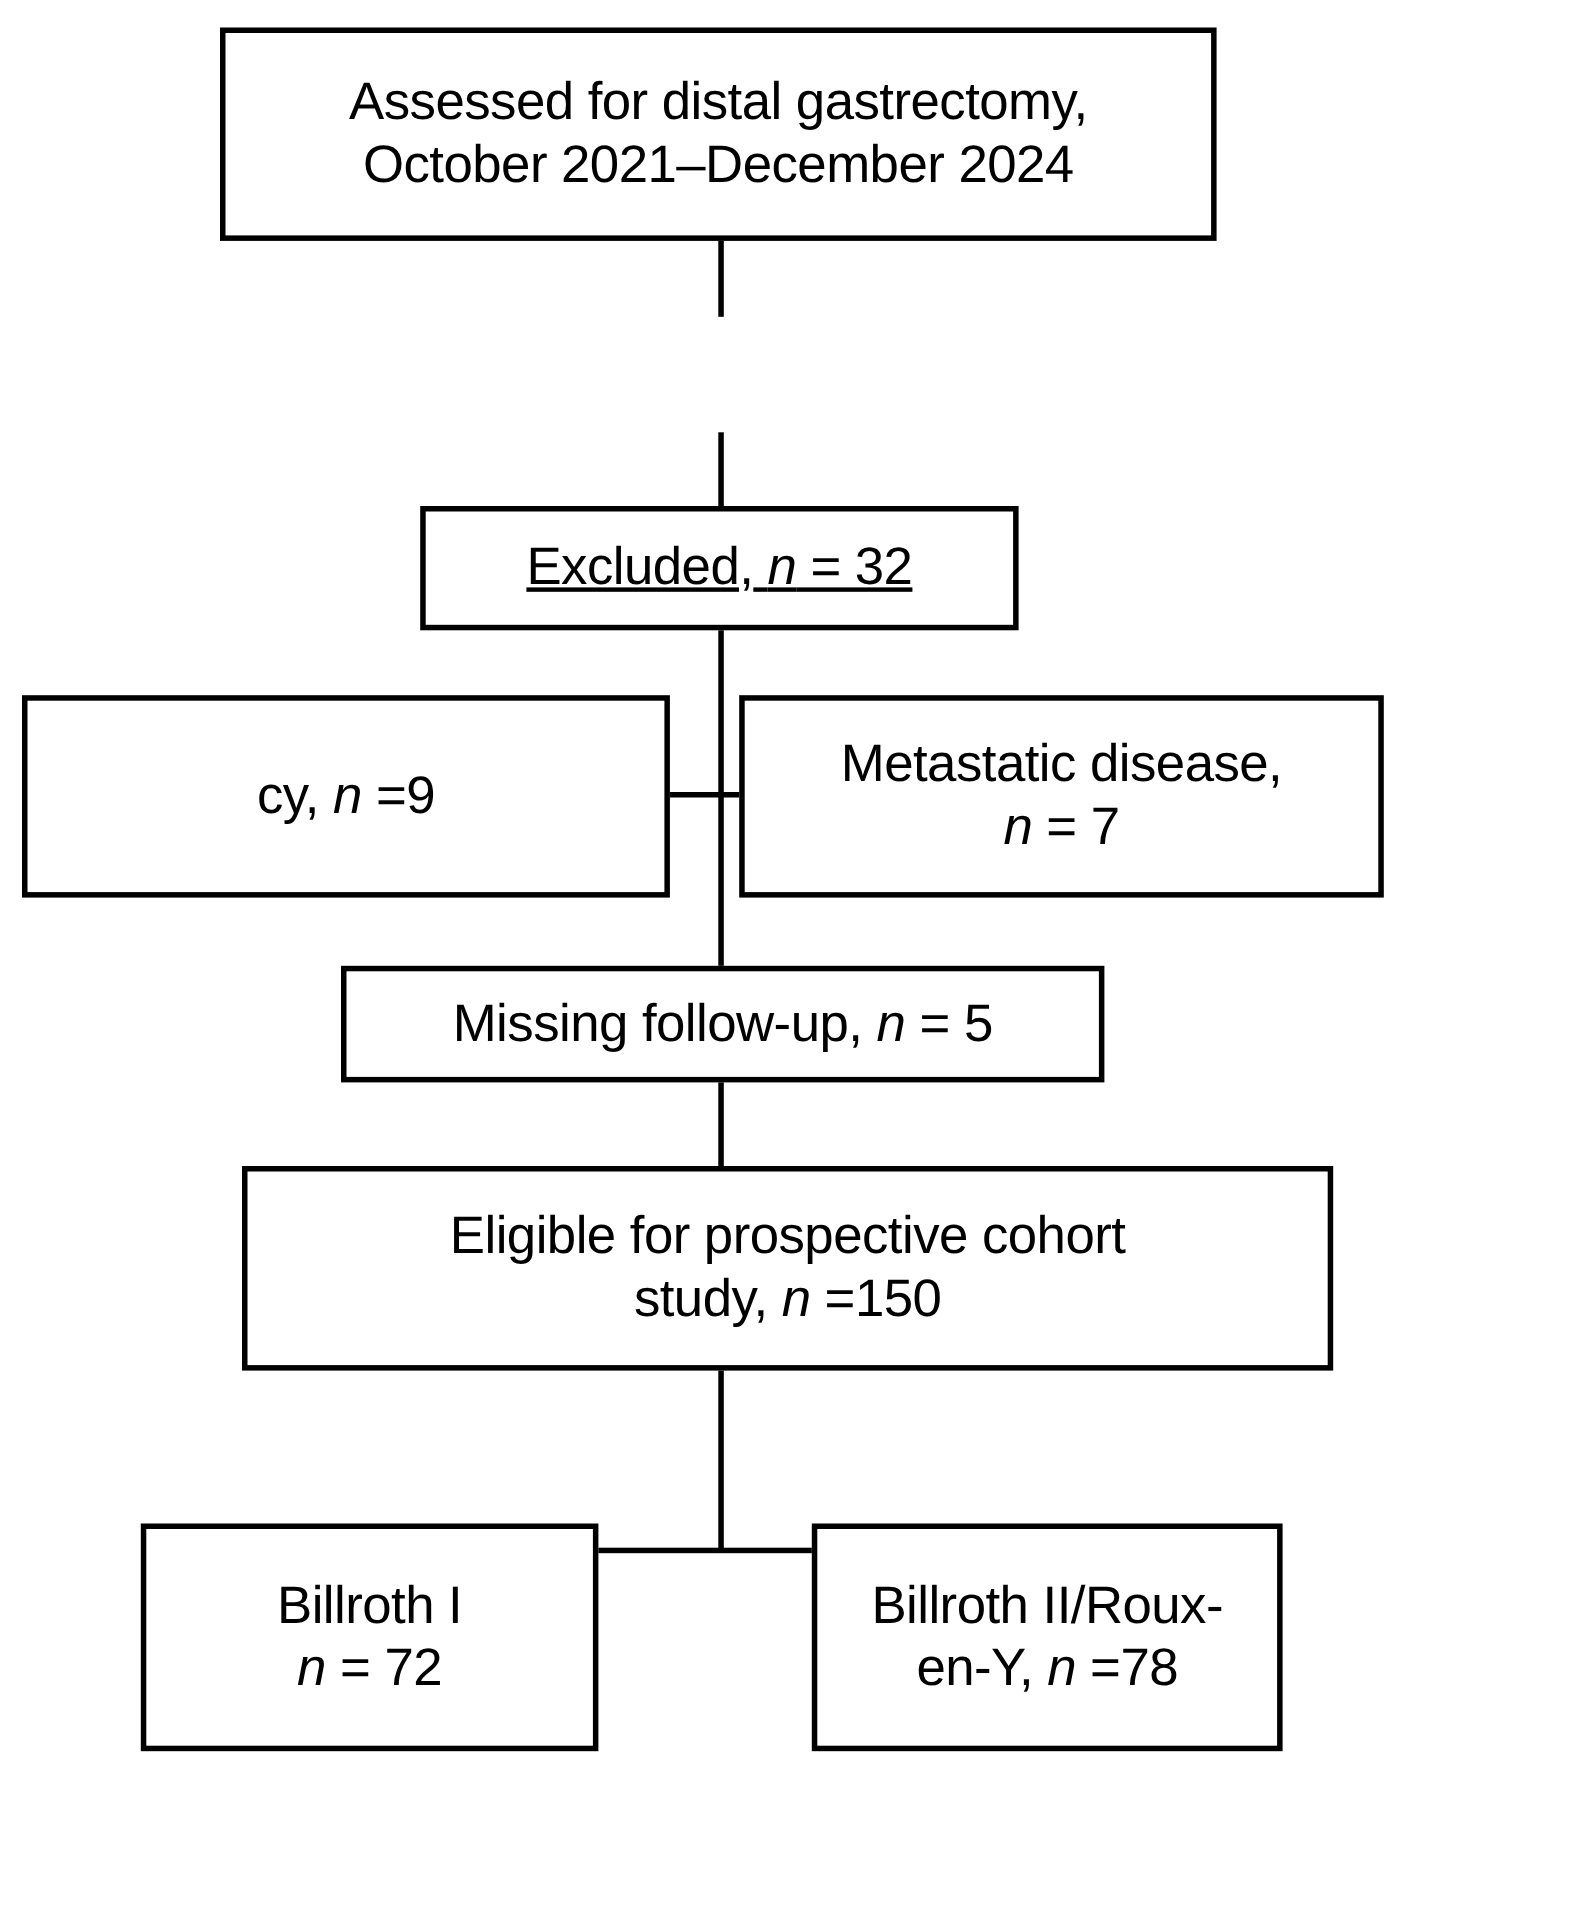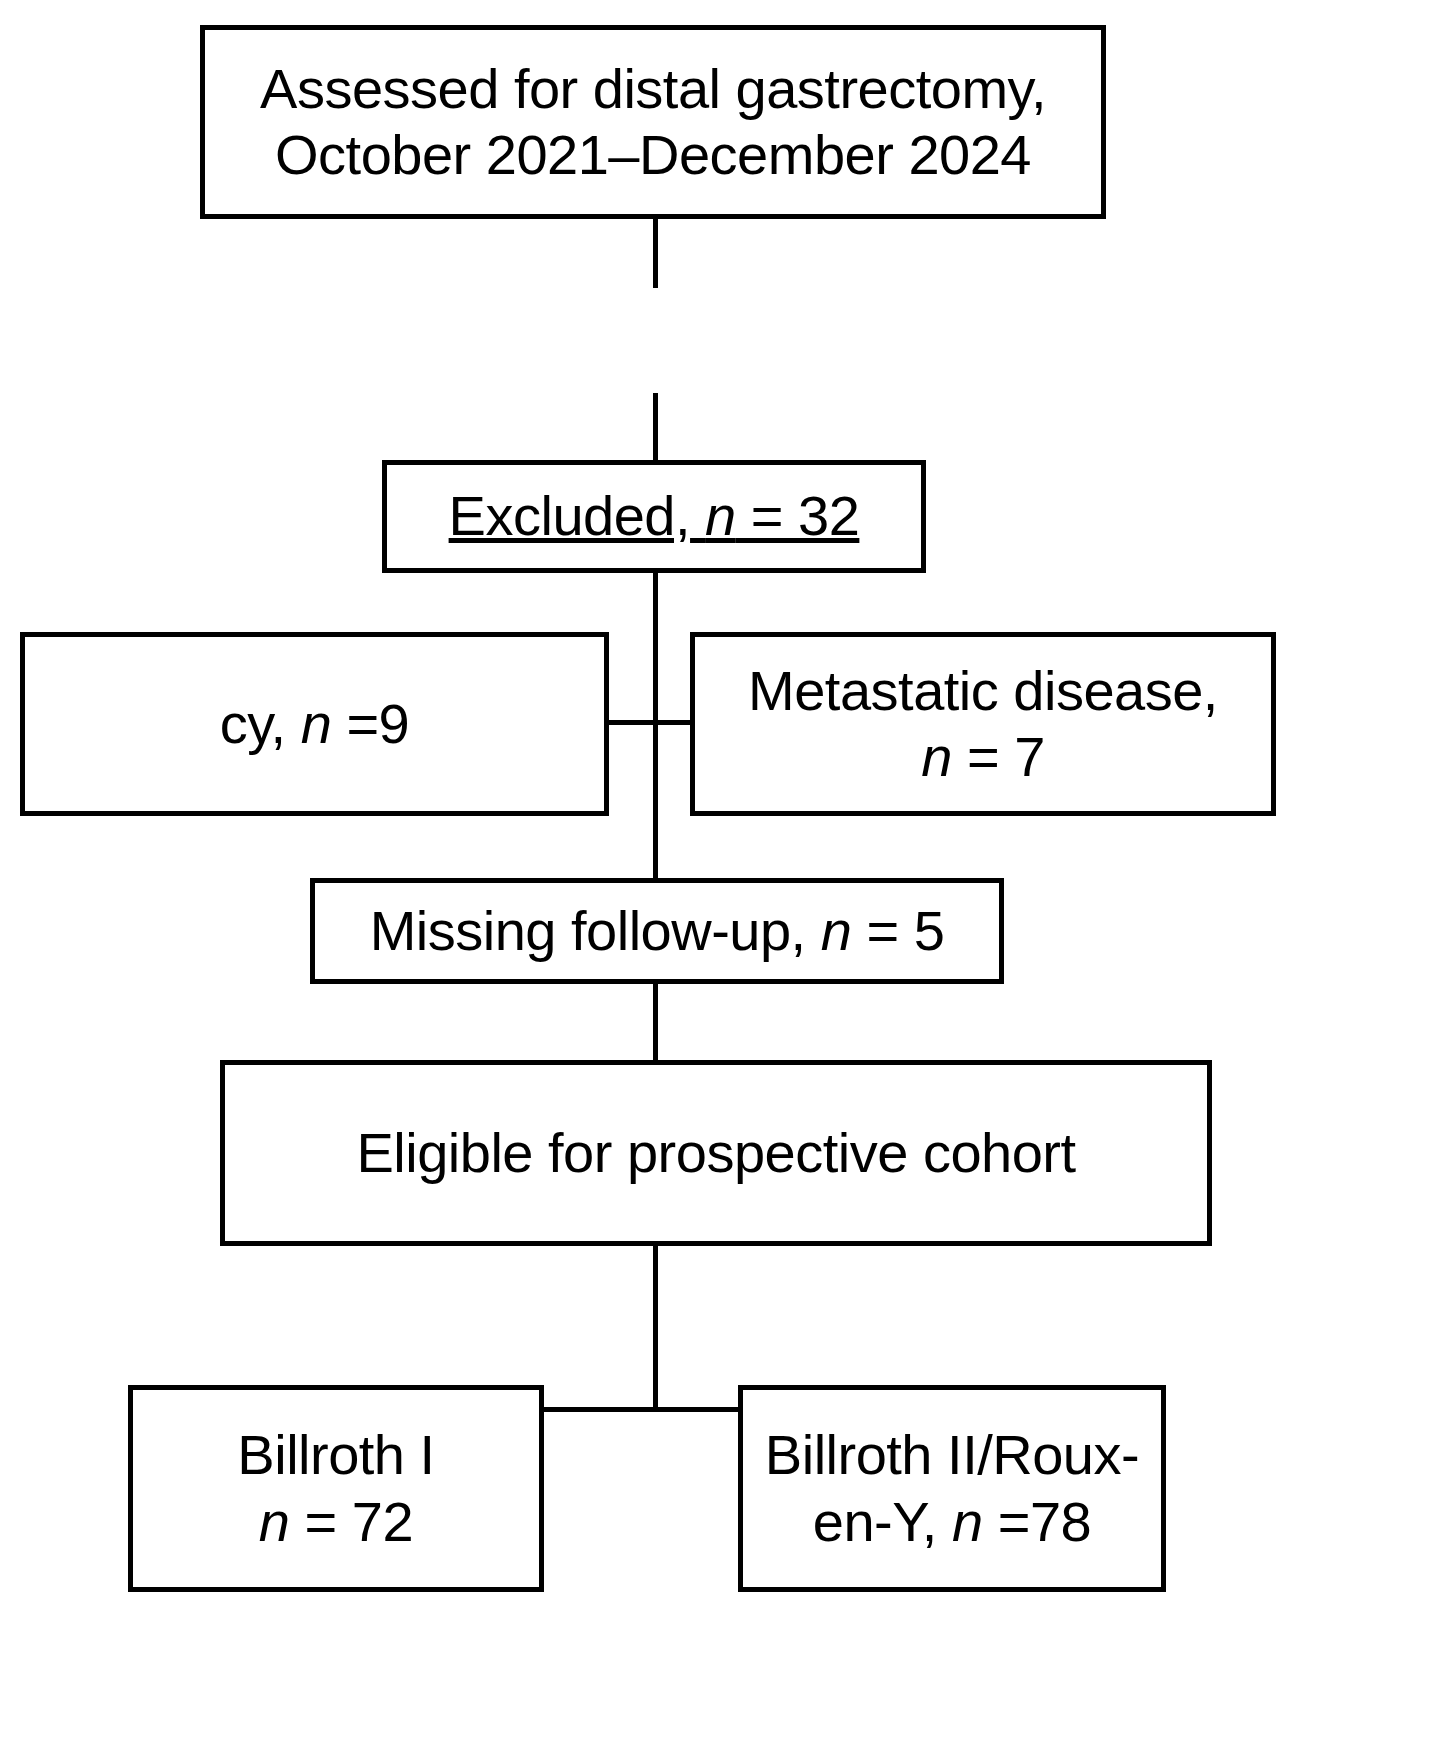--- a/index.html
+++ b/index.html
@@ -22,21 +22,21 @@
   .node {
     position: absolute;
     box-sizing: border-box;
     border: 5px solid #000000;
     background: #ffffff;
     display: flex;
     flex-direction: column;
     align-items: center;
     justify-content: center;
     text-align: center;
-    font-size: 56px;
+    font-size: 48px;
     line-height: 1.18;
     letter-spacing: -0.5px;
     z-index: 3;
   }
   .node .line {
     display: block;
     white-space: nowrap;
   }
   .ital {
     font-style: italic;
@@ -47,21 +47,21 @@
     z-index: 1;
   }
   .vline { width: 5px; }
   .hline { height: 5px; }
 
   
   #node-assessed    { left: 200px;  top: 25px;   width: 906px; height: 194px; }
   #node-patients    { left: 382px;  top: 285px;  width: 544px; height: 111px; }
   #node-excluded    { left: 382px;  top: 460px;  width: 544px; height: 113px; text-decoration: underline; }
   #node-palliative  { left: 20px;   top: 632px;  width: 589px; height: 184px; }
-  #node-metastatic  { left: 690px;  top: 632px;  width: 586px; height: 184px; }
+  #node-metastatic  { left: 672px;  top: 632px;  width: 586px; height: 184px; }
   #node-missing     { left: 310px;  top: 878px;  width: 694px; height: 106px; }
   #node-eligible    { left: 220px;  top: 1060px; width: 992px; height: 186px; }
   #node-billroth1   { left: 128px;  top: 1385px; width: 416px; height: 207px; }
   #node-billroth2   { left: 738px;  top: 1385px; width: 428px; height: 207px; align-items: center; }
 
   
   #conn-a  { left: 653px; top: 216px;  height: 72px; }
   #conn-b  { left: 653px; top: 393px;  height: 70px; }
   #conn-c  { left: 653px; top: 570px;  height: 312px; }
   #conn-d  { left: 653px; top: 981px;  height: 82px; }
@@ -108,20 +108,21 @@
     <span class="line">Metastatic disease,</span>
     <span class="line"><span class="ital">n</span><span> = 7</span></span>
   </div>
 
   <div class="node" id="node-missing">
     <span class="line"><span>Missing follow-up, </span><span class="ital">n</span><span> = 5</span></span>
   </div>
 
   <div class="node" id="node-eligible">
     <span class="line">Eligible for prospective cohort</span>
+    <span class="line"><span>study, </span><span class="ital">n</span><span> =150</span></span>
   </div>
 
   <div class="node" id="node-billroth1">
     <span class="line">Billroth I</span>
     <span class="line"><span class="ital">n</span><span> = 72</span></span>
   </div>
 
   <div class="node" id="node-billroth2">
     <span class="line">Billroth II/Roux-</span>
     <span class="line"><span>en-Y, </span><span class="ital">n</span><span> =78</span></span>

